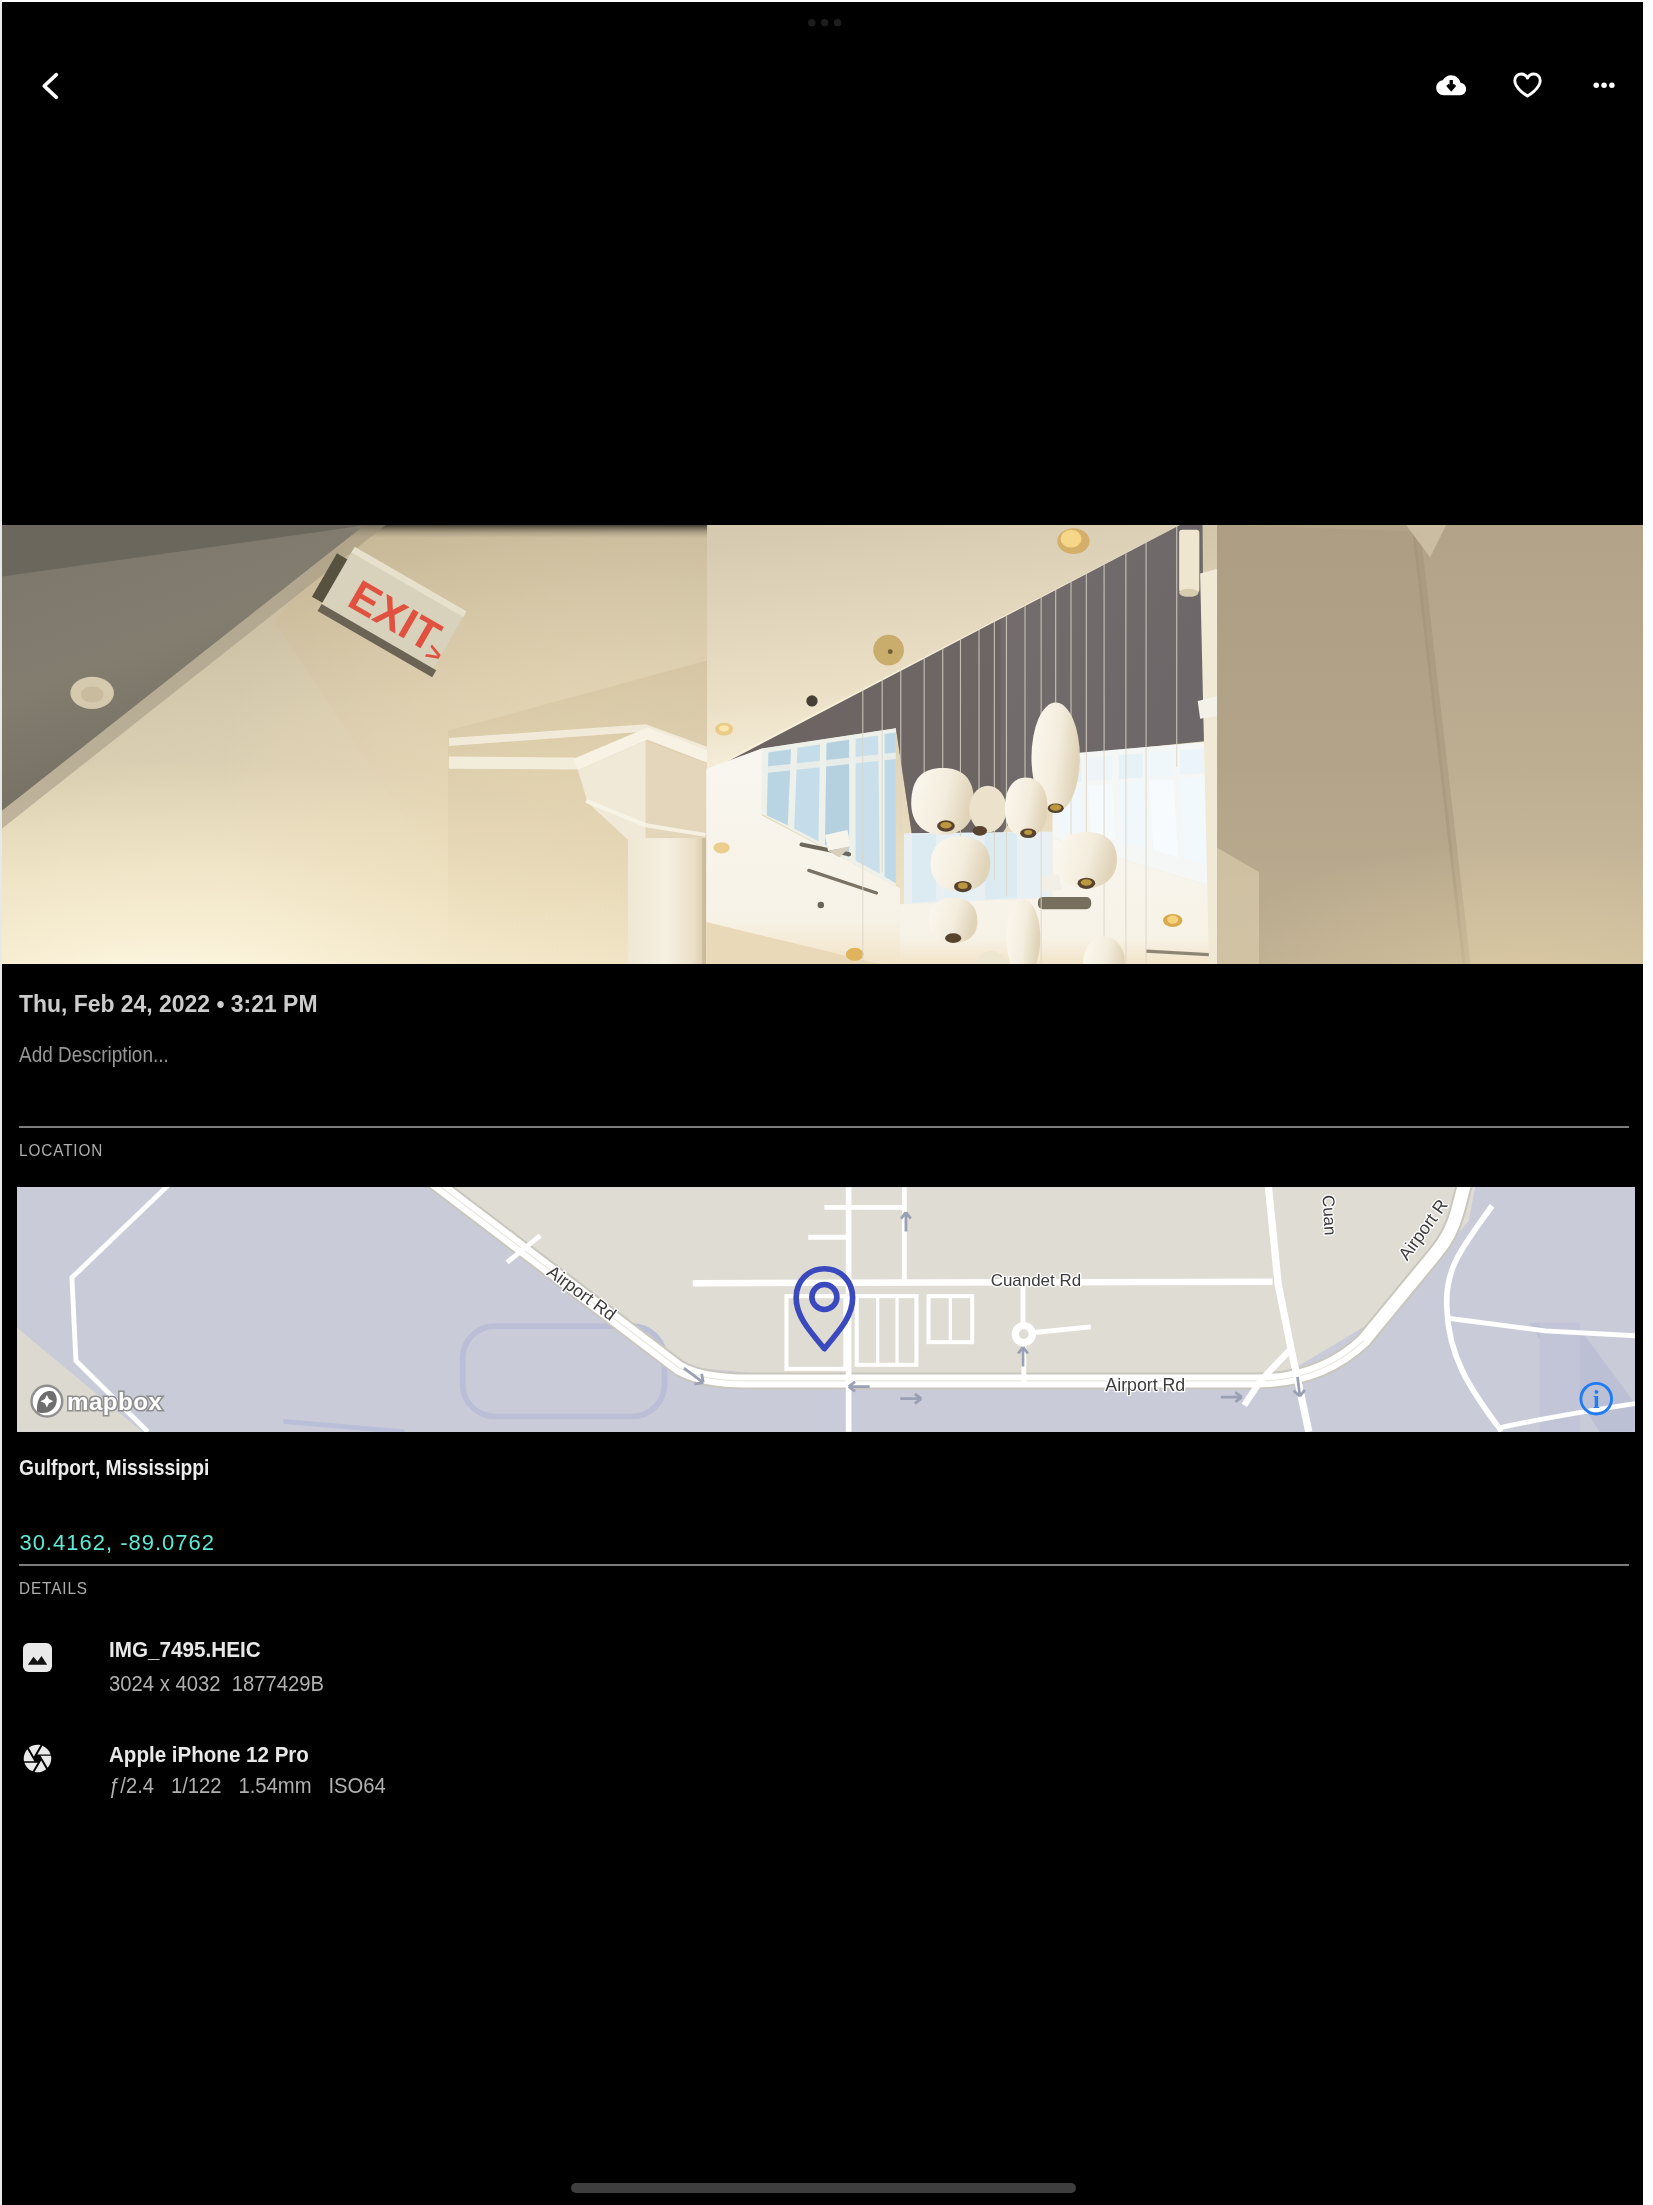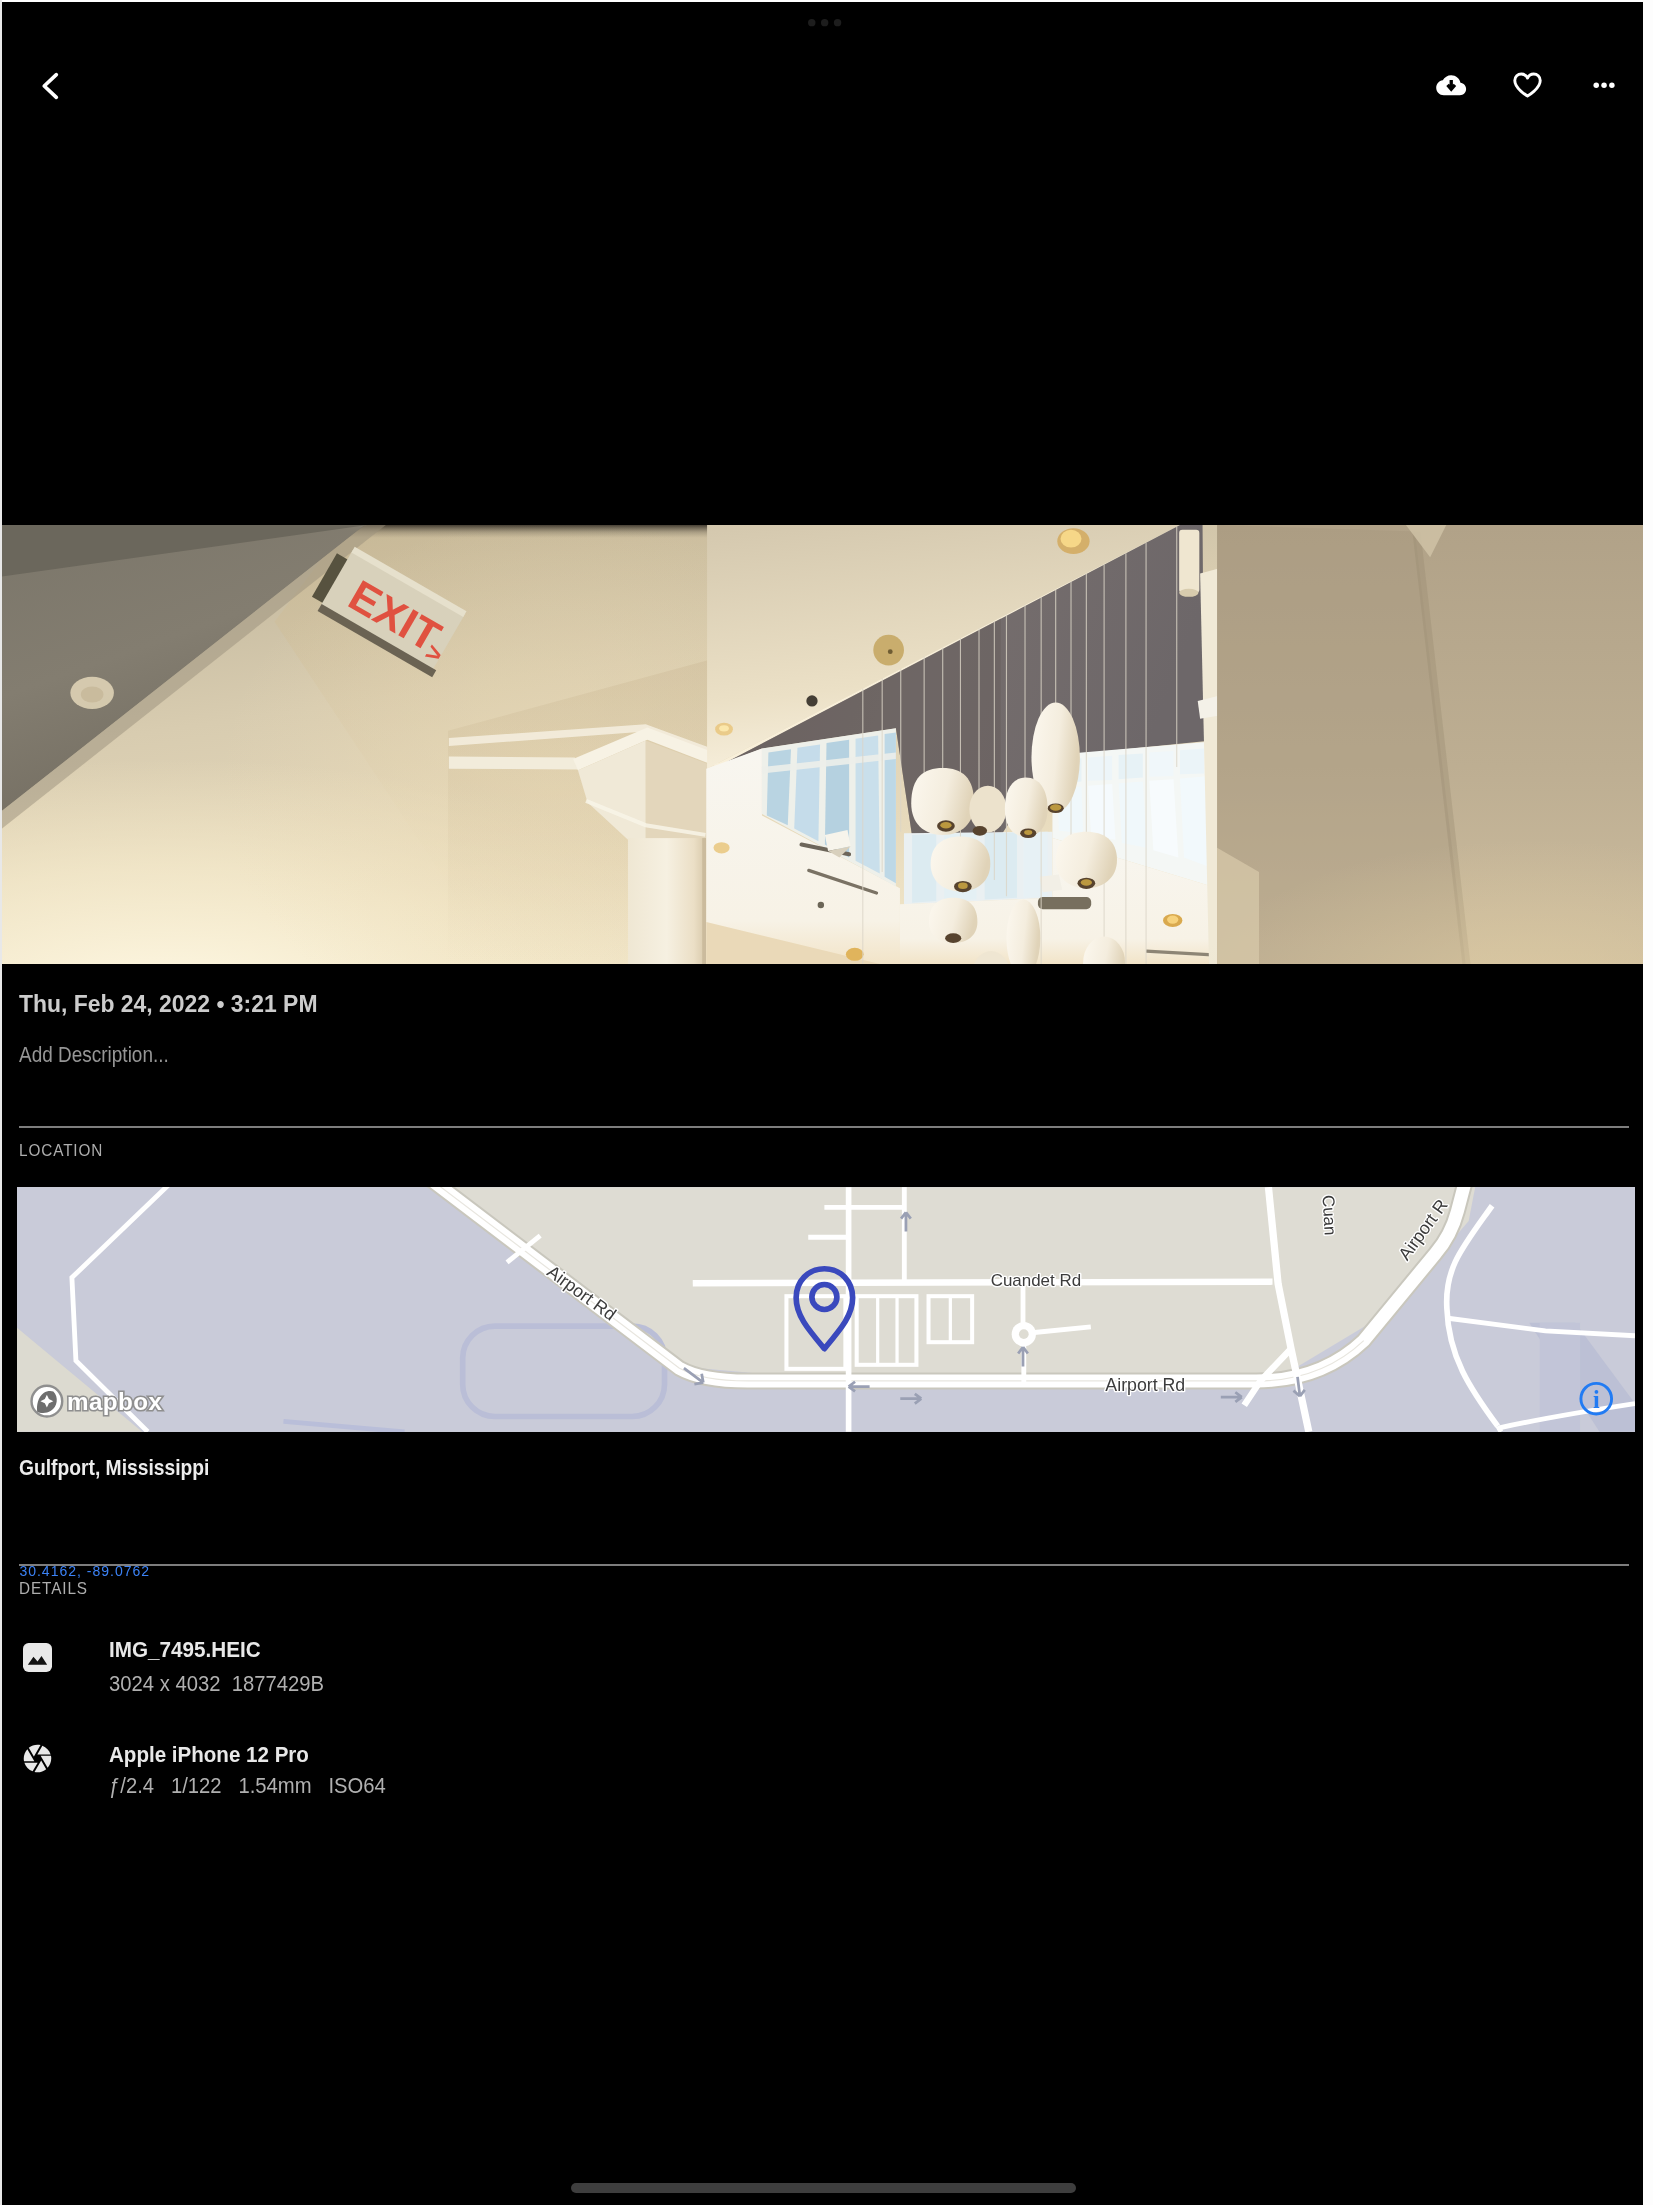--- a/index.html
+++ b/index.html
@@ -405,21 +405,21 @@
 
 <g>
   <circle cx="1956" cy="262" r="19" fill="none" stroke="#217bf3" stroke-width="3.6"></circle>
   <text x="1956" y="274" font-family="Liberation Serif, serif" font-size="30" font-weight="bold" fill="#217bf3" text-anchor="middle">i</text>
 </g>
 </svg>
 </div>
 
 <div class="abs" style="left:19.4px;top:1457px;font-size:22px;line-height:1;font-weight:bold;color:#ececec;transform:scaleX(0.875);transform-origin:left top;">Gulfport, Mississippi</div>
 
-<div class="abs" style="left:19.4px;top:1564px;font-size:14px;line-height:1;color:#3b82f6;letter-spacing:1px;">30.4162, -89.0762</div>
+<div class="abs" style="left:19.4px;top:1532px;font-size:22px;line-height:1;color:#5eead4;letter-spacing:1px;">30.4162, -89.0762</div>
 
 <div class="abs" style="left:19.4px;top:1564px;width:1610px;height:1.6px;background:#7d7d7d;"></div>
 
 <div class="abs" style="left:19.4px;top:1580px;font-size:17px;line-height:1;color:#aeaeae;letter-spacing:1px;transform:scaleX(0.9);transform-origin:left top;">DETAILS</div>
 
 <svg class="abs" style="left:22.6px;top:1643px;" width="29" height="29" viewBox="0 0 36 36">
   <rect x="0" y="0" width="36" height="36" rx="7" fill="#e9e9e9"></rect>
   <path d="M6 27 L13 17 L18 23 L23 16 L30 27 Z" fill="#111"></path>
 </svg>
 

